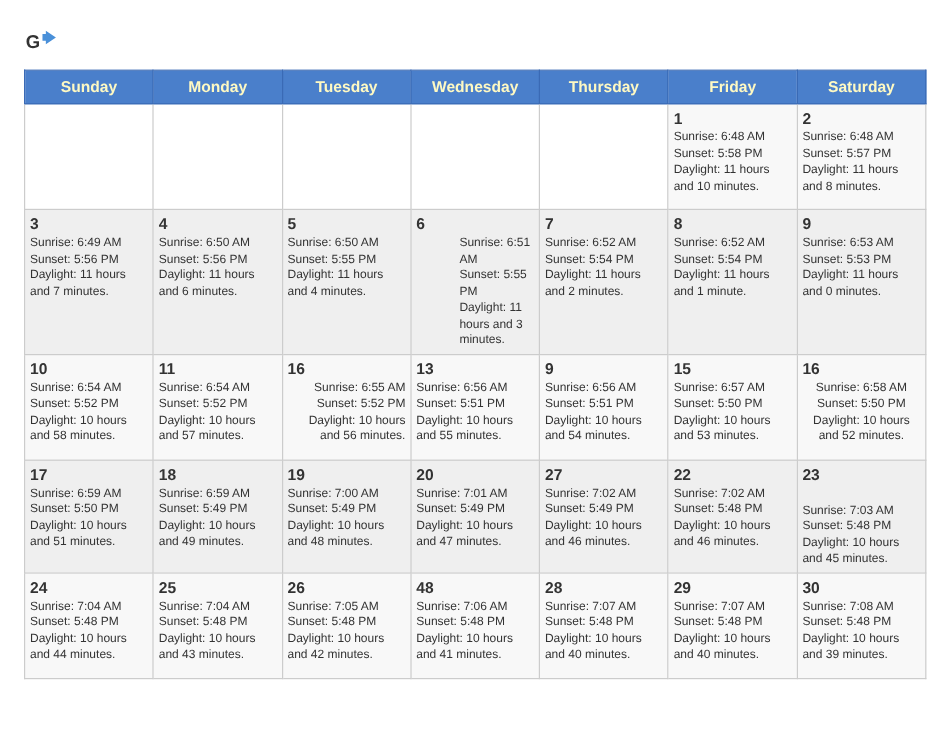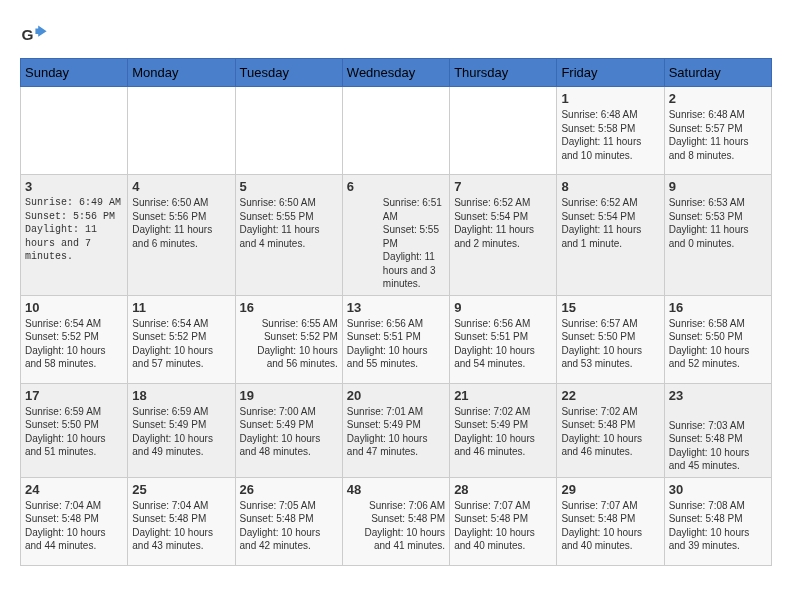--- a/index.html
+++ b/index.html
@@ -47,26 +47,26 @@
       font-size: 16px;
       color: #555;
     }
     .calendar-table {
       width: 100%;
       border-collapse: collapse;
       border: 1px solid #ccc;
     }
     .calendar-table th {
       background-color: #4a7fcb;
-      color: #000000;
+      color: #fef9c3;
       font-size: 13px;
-      font-weight: normal;
+      font-weight: bold;
       padding: 6px 4px;
       border: 1px solid #3a6ab5;
-      text-align: left;
+      text-align: center;
     }
     .calendar-table td {
       width: calc(100% / 7);
       vertical-align: top;
       padding: 4px;
       border: 1px solid #ccc;
       font-size: 10.5px;
       color: #333;
       min-height: 80px;
       height: 88px;
@@ -146,21 +146,21 @@
         <td>
           <span class="day-num">2</span>
           <div class="cell-text" style="white-space: pre-line;">Sunrise: 6:48 AM
 Sunset: 5:57 PM
 Daylight: 11 hours and 8 minutes.</div>
         </td>
       </tr>
       <tr>
         <td>
           <span class="day-num">3</span>
-          <div class="cell-text" style="white-space: pre-line; font-family: Liberation Mono, monospace;">Sunrise: 6:49 AM
+          <div class="cell-text" style="white-space: pre-line;">Sunrise: 6:49 AM
 Sunset: 5:56 PM
 Daylight: 11 hours and 7 minutes.</div>
         </td>
         <td>
           <span class="day-num">4</span>
           <div class="cell-text" style="white-space: pre-line;">Sunrise: 6:50 AM
 Sunset: 5:56 PM
 Daylight: 11 hours and 6 minutes.</div>
         </td>
         <td>
@@ -226,21 +226,21 @@
 Daylight: 10 hours and 54 minutes.</div>
         </td>
         <td>
           <span class="day-num">15</span>
           <div class="cell-text" style="white-space: pre-line;">Sunrise: 6:57 AM
 Sunset: 5:50 PM
 Daylight: 10 hours and 53 minutes.</div>
         </td>
         <td>
           <span class="day-num">16</span>
-          <div class="cell-text" style="white-space: pre-line;">Sunrise: 6:58 AM
+          <div class="cell-text" style="white-space: pre-line; text-align: center;">Sunrise: 6:58 AM
 Sunset: 5:50 PM
 Daylight: 10 hours and 52 minutes.</div>
         </td>
       </tr>
       <tr>
         <td>
           <span class="day-num">17</span>
           <div class="cell-text" style="white-space: pre-line;">Sunrise: 6:59 AM
 Sunset: 5:50 PM
 Daylight: 10 hours and 51 minutes.</div>
@@ -257,21 +257,21 @@
 Sunset: 5:49 PM
 Daylight: 10 hours and 48 minutes.</div>
         </td>
         <td>
           <span class="day-num">20</span>
           <div class="cell-text" style="white-space: pre-line;">Sunrise: 7:01 AM
 Sunset: 5:49 PM
 Daylight: 10 hours and 47 minutes.</div>
         </td>
         <td>
-          <span class="day-num">21</span>
+          <span class="day-num">27</span>
           <div class="cell-text" style="white-space: pre-line;">Sunrise: 7:02 AM
 Sunset: 5:49 PM
 Daylight: 10 hours and 46 minutes.</div>
         </td>
         <td>
           <span class="day-num">22</span>
           <div class="cell-text" style="white-space: pre-line;">Sunrise: 7:02 AM
 Sunset: 5:48 PM
 Daylight: 10 hours and 46 minutes.</div>
         </td>
@@ -296,21 +296,21 @@
 Daylight: 10 hours and 43 minutes.</div>
         </td>
         <td>
           <span class="day-num">26</span>
           <div class="cell-text" style="white-space: pre-line;">Sunrise: 7:05 AM
 Sunset: 5:48 PM
 Daylight: 10 hours and 42 minutes.</div>
         </td>
         <td>
           <span class="day-num">48</span>
-          <div class="cell-text" style="white-space: pre-line; text-align: right;">Sunrise: 7:06 AM
+          <div class="cell-text" style="white-space: pre-line;">Sunrise: 7:06 AM
 Sunset: 5:48 PM
 Daylight: 10 hours and 41 minutes.</div>
         </td>
         <td>
           <span class="day-num">28</span>
           <div class="cell-text" style="white-space: pre-line;">Sunrise: 7:07 AM
 Sunset: 5:48 PM
 Daylight: 10 hours and 40 minutes.</div>
         </td>
         <td>

